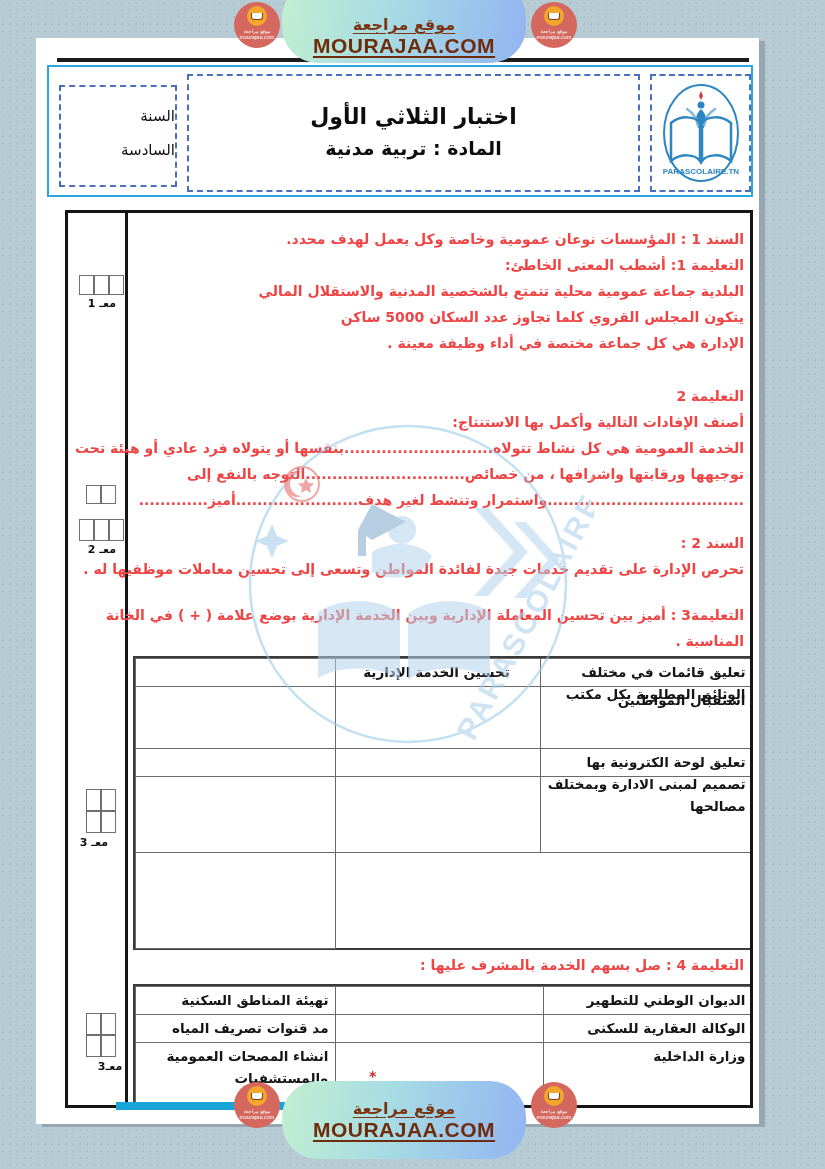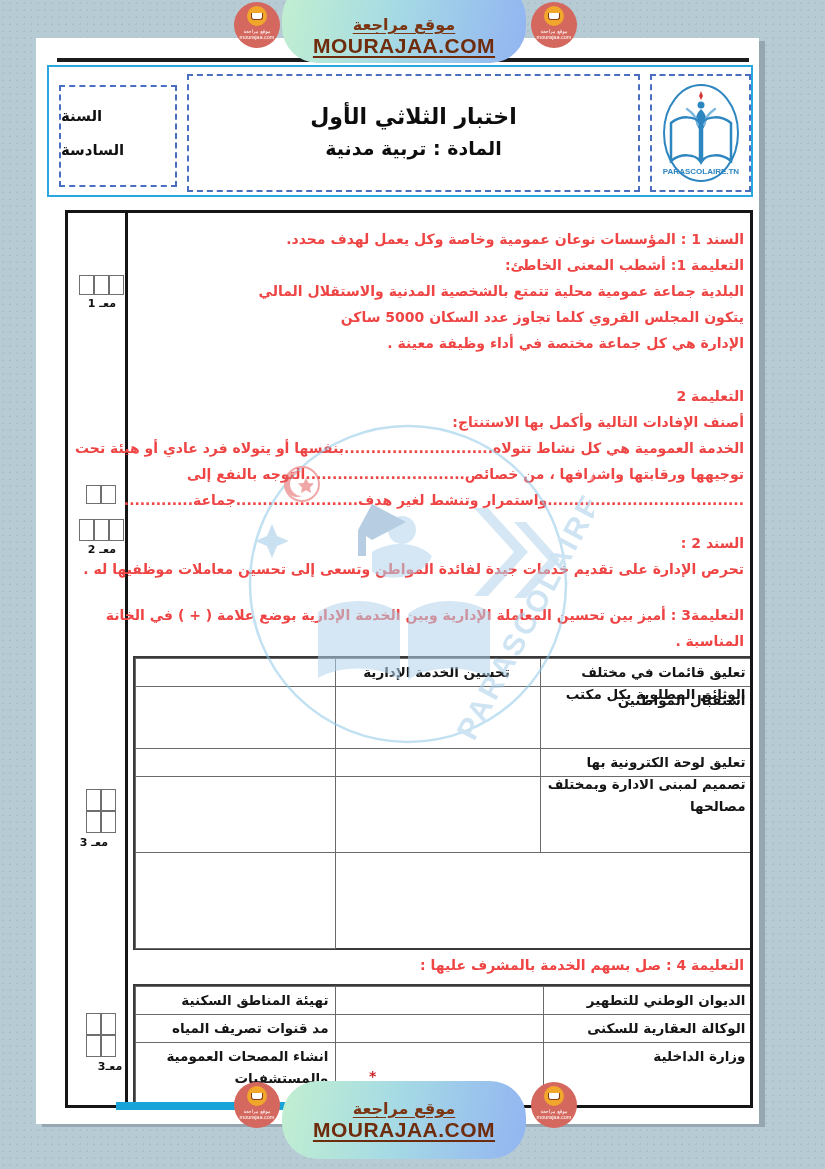--- a/index.html
+++ b/index.html
@@ -12,22 +12,22 @@
   }
   .abs{position:absolute;}
   
   .page{left:36px;top:38px;width:723px;height:1086px;background:#fff;
         box-shadow:6px 3px 0 rgba(125,138,148,.55);}
   .top-edge{left:57px;top:58px;width:692px;height:4px;background:#1c1c1c;}
   
   .header-box{left:47px;top:65px;width:706px;height:132px;background:#fff;
               border:2px solid #2aa7de;box-sizing:border-box;}
   .dash-box{position:absolute;border:2px dashed #4a6fc0;box-sizing:border-box;background:#fff;}
-  .year-box{left:10px;top:18px;width:118px;height:102px;text-align:left;
-            font-weight:bold;font-size:15px;color:#111;padding-top:12px;line-height:34px;}
+  .year-box{left:10px;top:18px;width:118px;height:102px;text-align:right;
+            font-weight:normal;font-size:15px;color:#111;padding-top:12px;line-height:34px;}
   .title-box{left:138px;top:7px;width:453px;height:118px;text-align:center;direction:rtl;}
   .title-line{font-weight:bold;font-size:22px;color:#0d0d0d;margin-top:28px;letter-spacing:.5px;}
   .subtitle-line{font-weight:bold;font-size:19px;color:#0d0d0d;margin-top:8px;}
   .logo-box{left:601px;top:7px;width:101px;height:118px;display:flex;align-items:center;justify-content:center;}
   
   .content-box{left:65px;top:210px;width:688px;height:898px;border:3px solid #151515;
                box-sizing:border-box;background:#fff;overflow:hidden;}
   .margin-col{position:absolute;left:0;top:0;width:57px;height:892px;border-right:3px solid #151515;}
   .score-grid{position:absolute;display:grid;}
   .score-cell{border:1px solid #6f6f6f;background:#fff;}
@@ -154,21 +154,21 @@
       <div class="line">يتكون المجلس القروي كلما تجاوز عدد السكان 5000 ساكن</div>
       <div class="line">الإدارة هي كل جماعة مختصة في أداء وظيفة معينة .</div>
     </div>
 
     <div class="tblock" style="top:170px;">
       <div class="line">التعليمة 2</div>
       <div class="line">أصنف الإفادات التالية وأكمل بها الاستنتاج:</div>
       <div class="line">الخدمة العمومية هي كل نشاط تتولاه............................بنفسها أو يتولاه فرد عادي أو هيئة تحت</div>
       <div class="line">توجيهها ورقابتها واشرافها ، من خصائص..............................التوجه بالنفع إلى</div>
       <div class="fill-line">
-        <span>.............</span><span class="rtl-part">جماعة</span><span>.......................</span><span class="rtl-part">واستمرار وتنشط لغير هدف</span><span>.....................................</span>
+        <span>.............</span><span class="rtl-part">أميز</span><span>.......................</span><span class="rtl-part">واستمرار وتنشط لغير هدف</span><span>.....................................</span>
       </div>
     </div>
 
     <div class="tblock" style="top:317px;">
       <div class="line">السند 2 :</div>
       <div class="line">تحرص الإدارة على تقديم خدمات جيدة لفائدة المواطن وتسعى إلى تحسين معاملات موظفيها له .</div>
     </div>
     <div class="tblock" style="top:389px;">
       <div class="line">التعليمة3 : أميز بين تحسين المعاملة الإدارية وبين الخدمة الإدارية بوضع علامة ( + ) في الخانة</div>
       <div class="line">المناسبة .</div>

